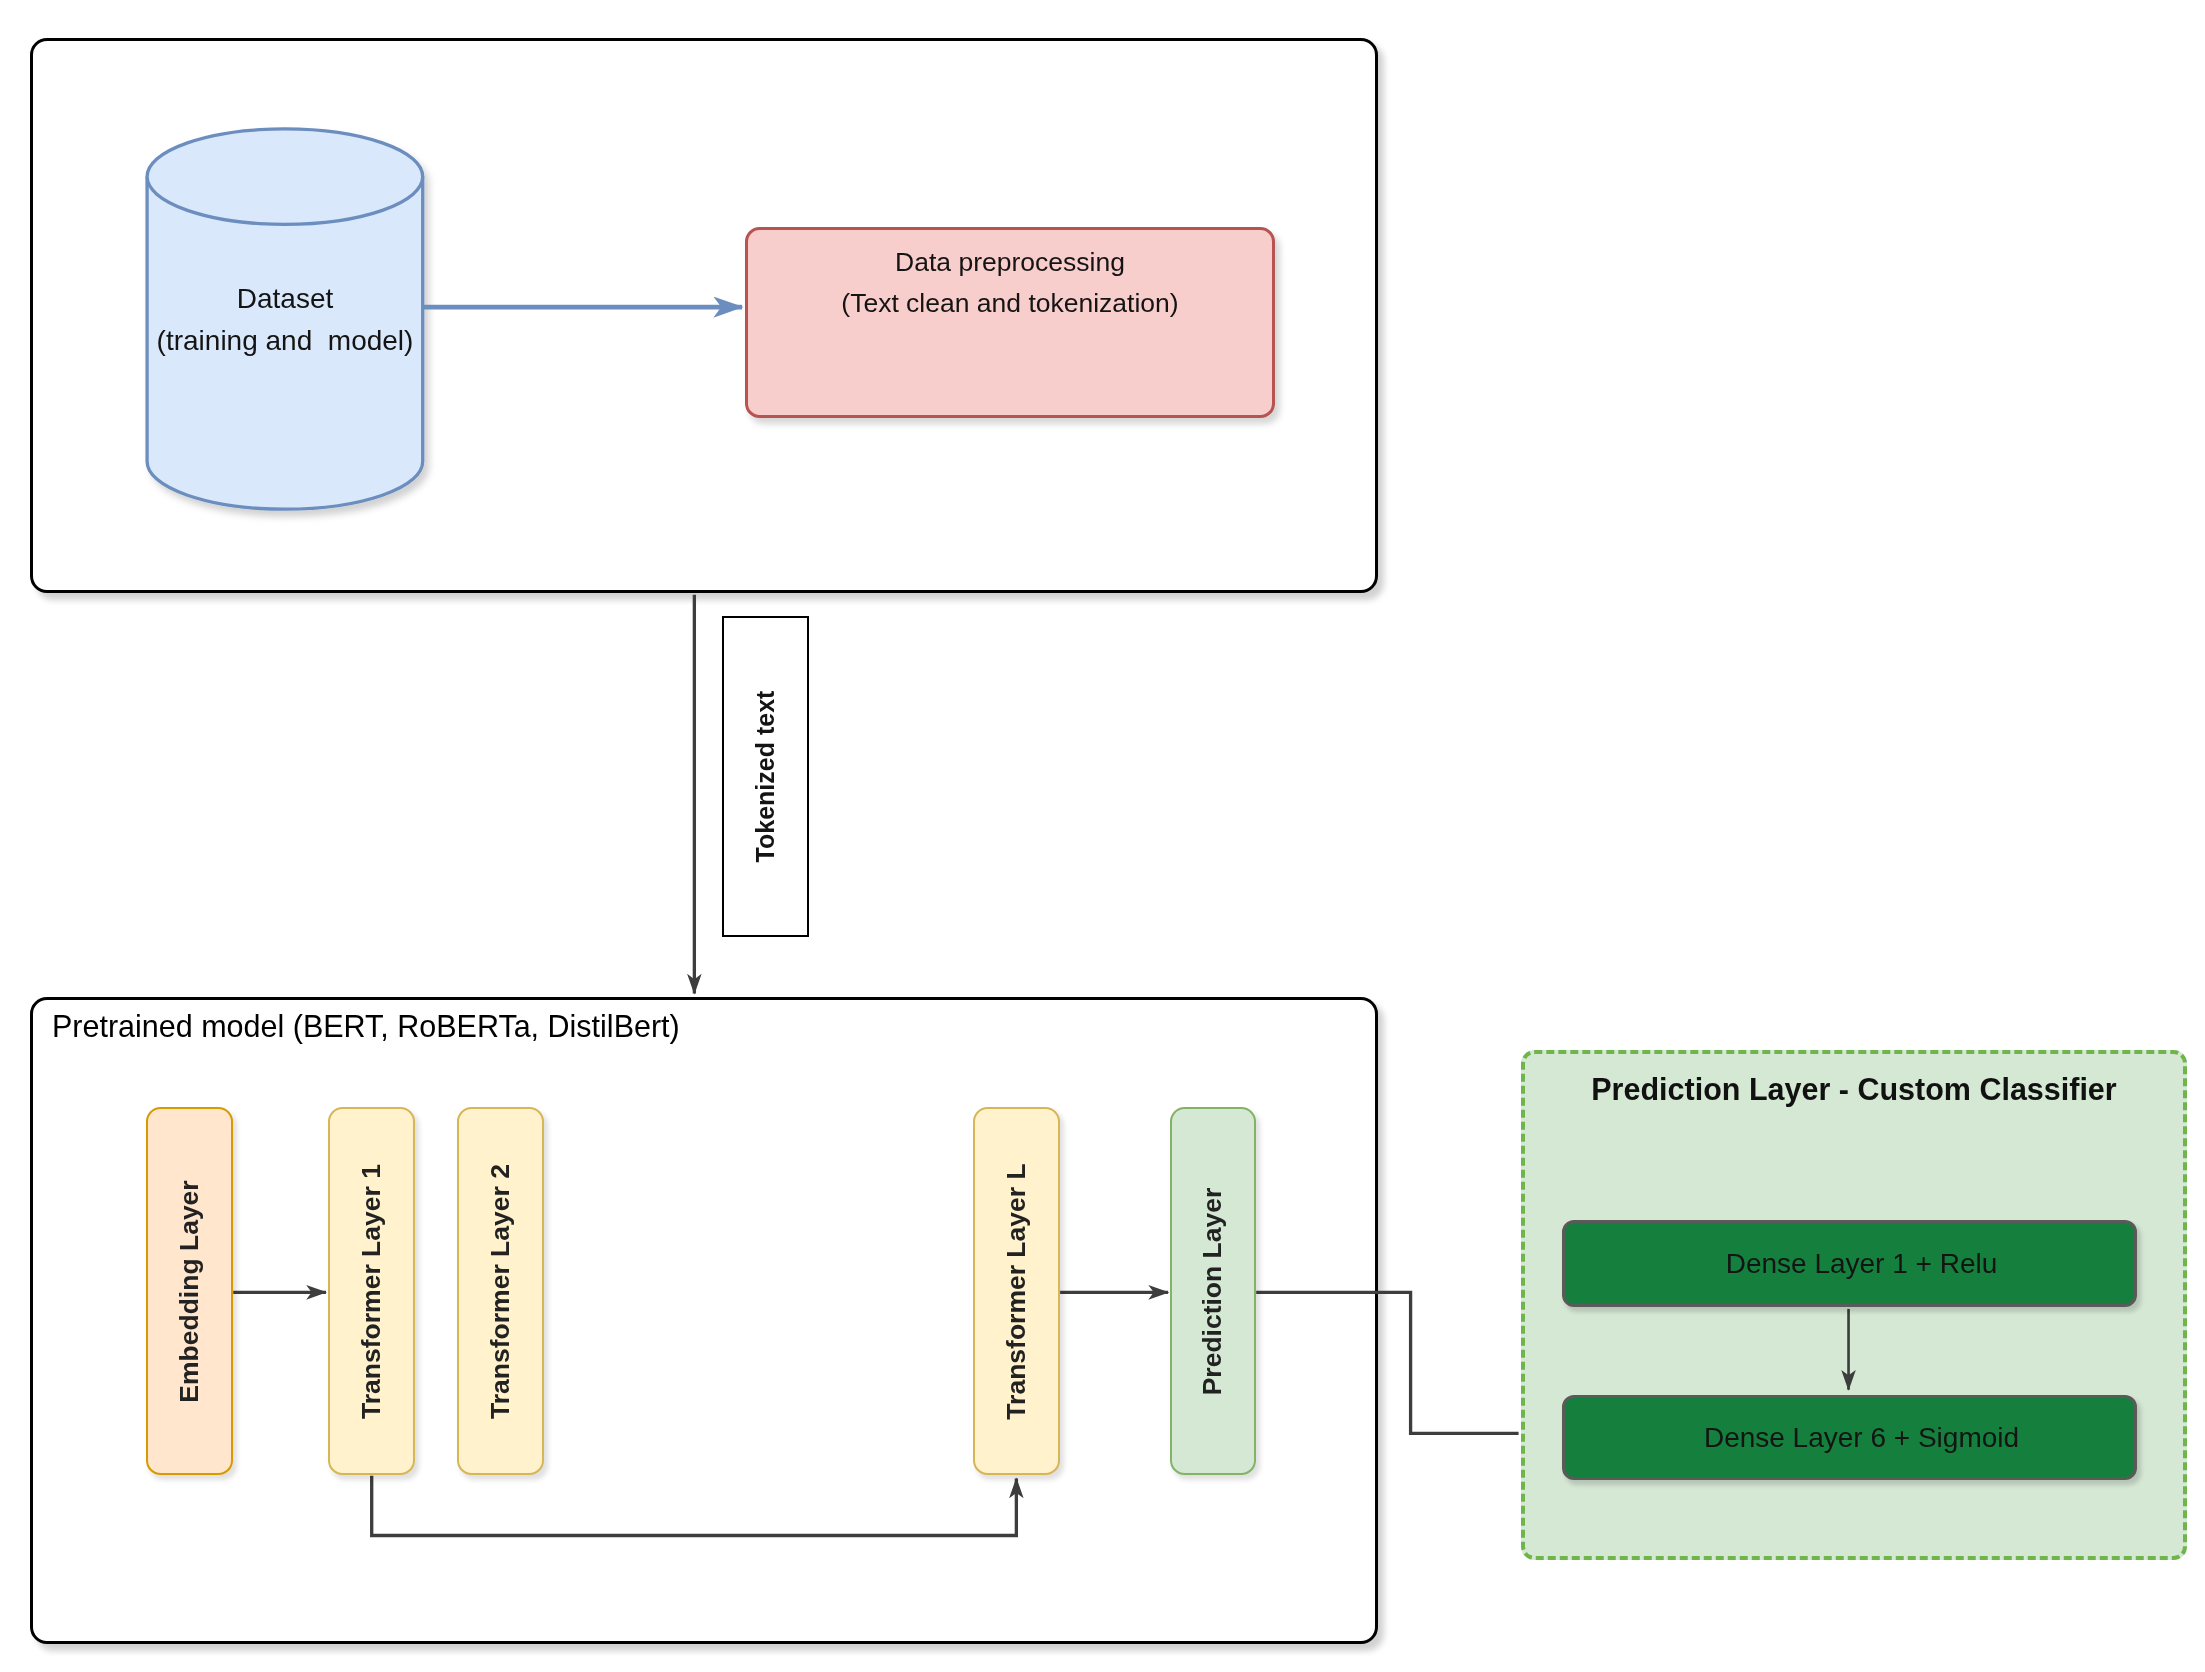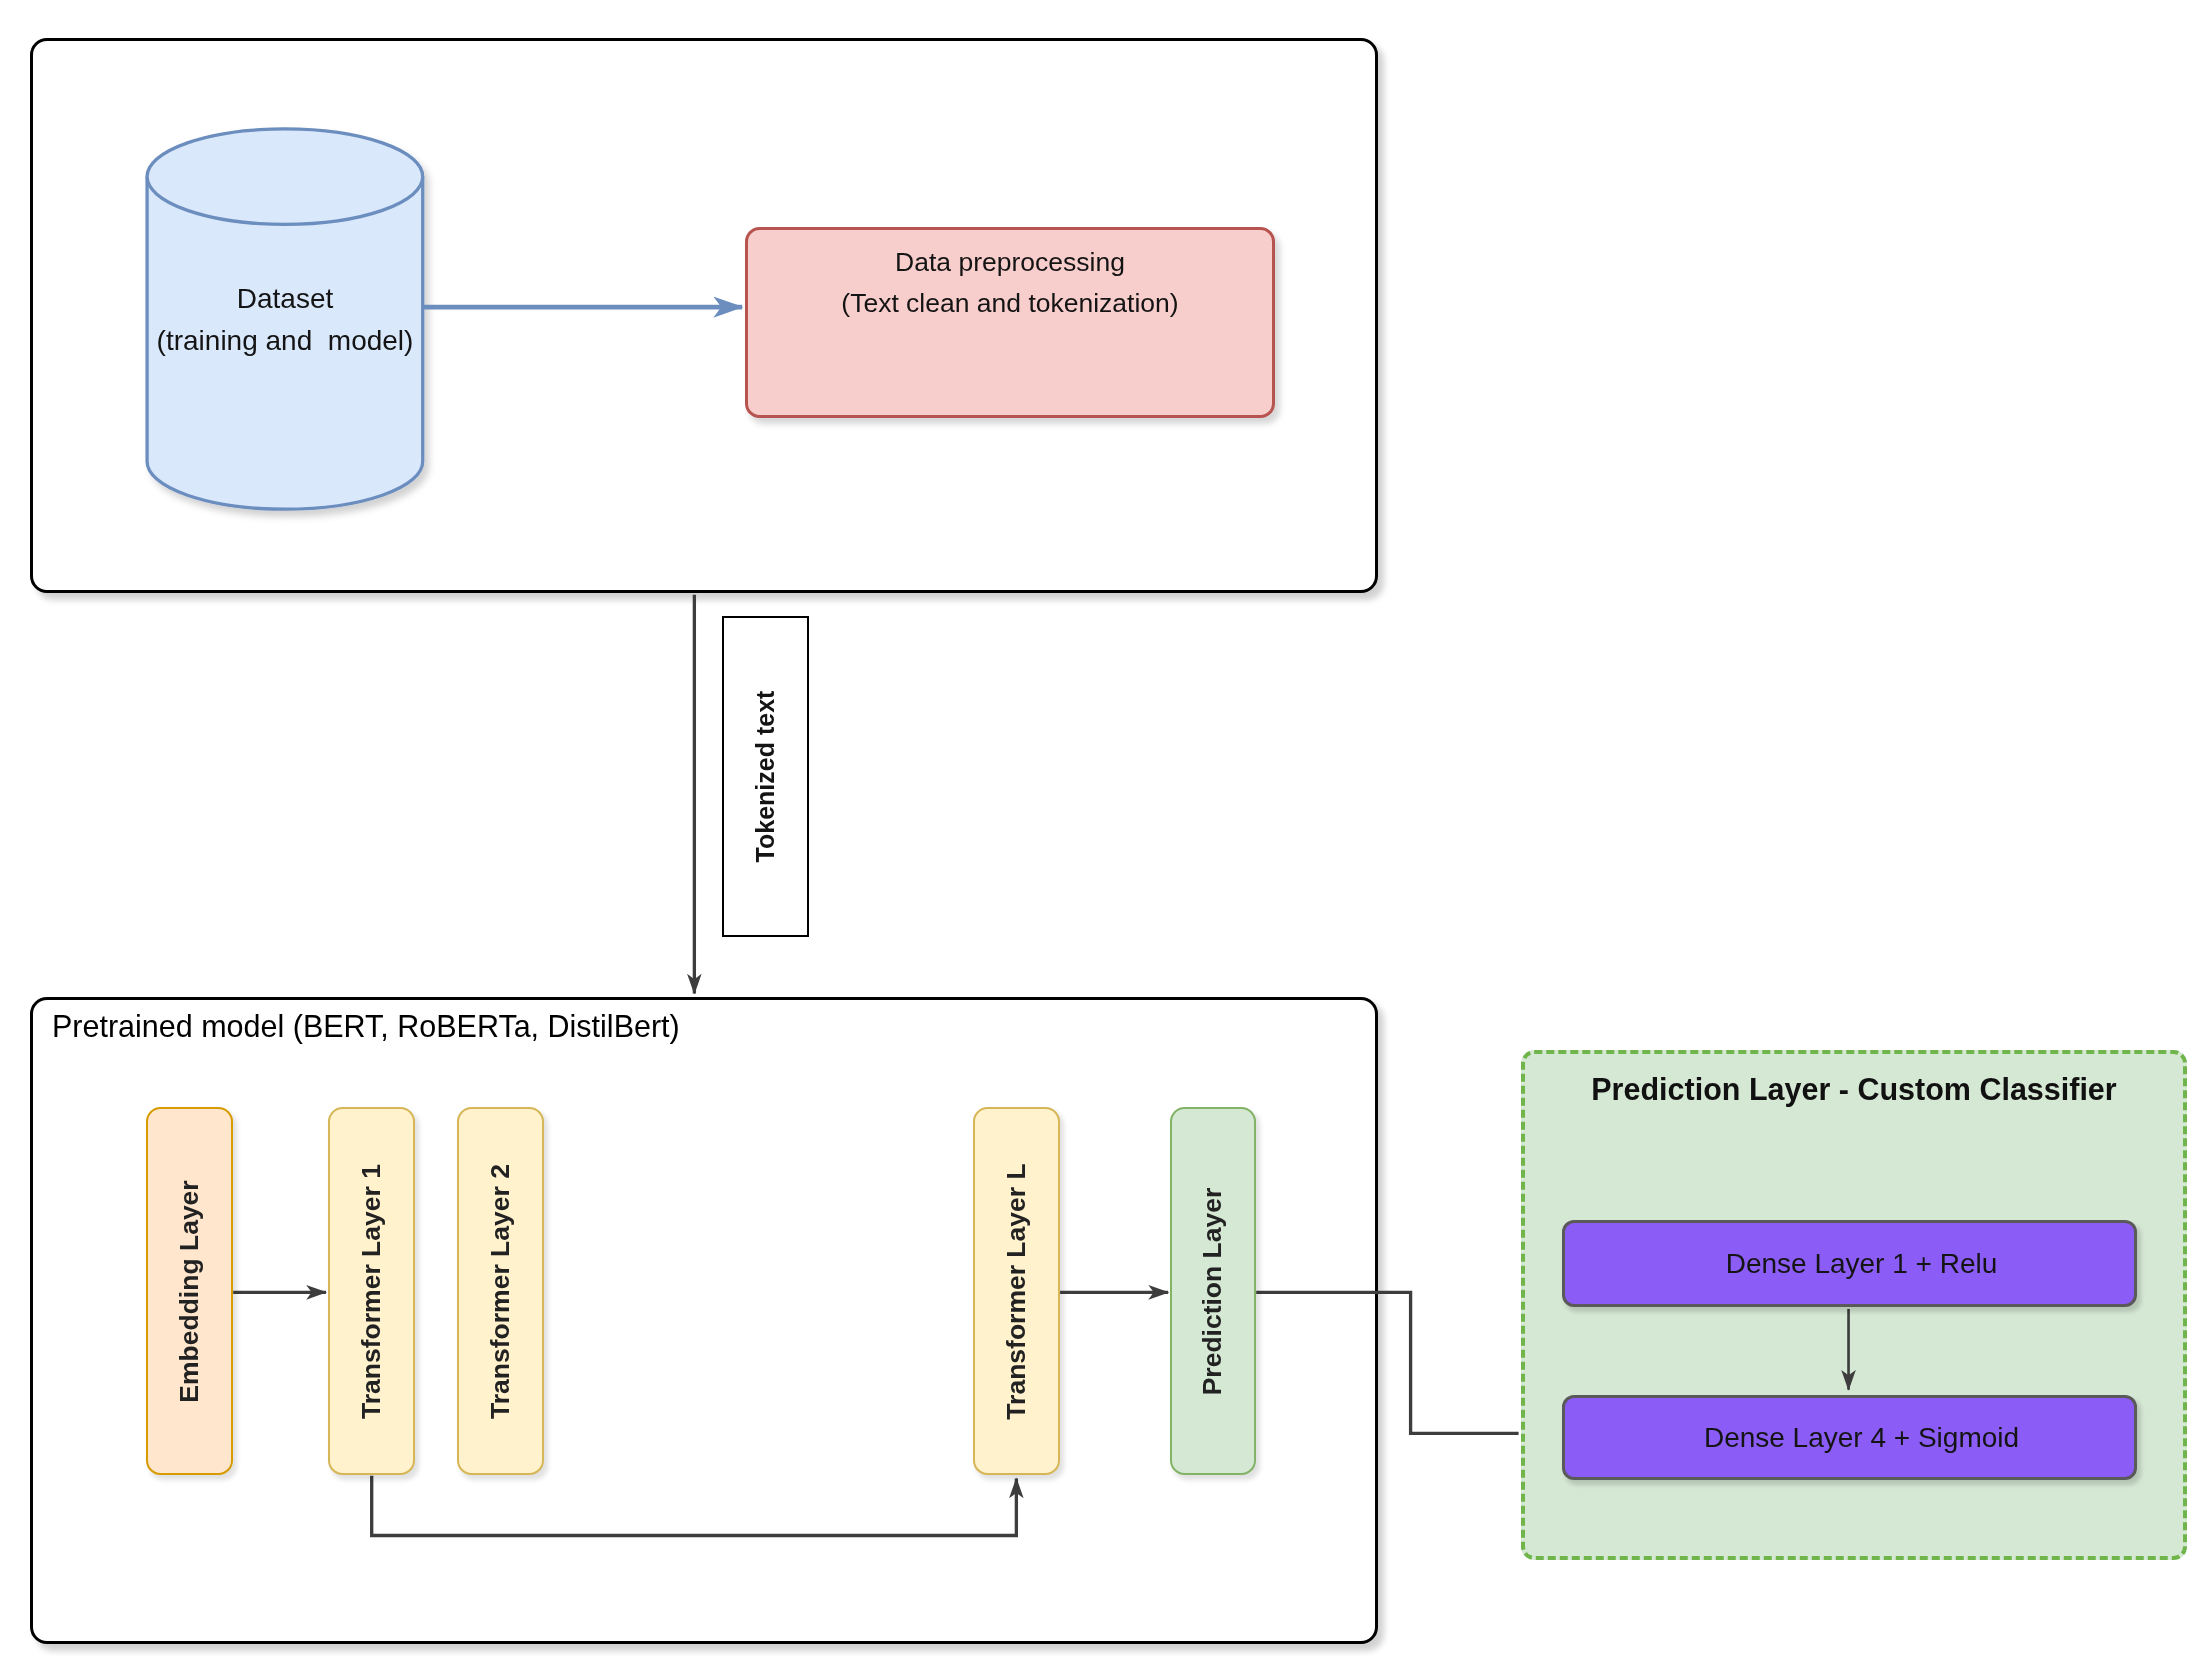--- a/index.html
+++ b/index.html
@@ -31,21 +31,21 @@
                   font-size:26.5px;font-weight:600;color:#222222;}
   .vlayer-orange{background:#ffe6cc;border-color:#d79b00;}
   .vlayer-yellow{background:#fff2cc;border-color:#d6b656;}
   .vlayer-green {background:#d5e8d4;border-color:#82b366;}
 
   .title-text{font-size:30.5px;font-weight:normal;color:#000000;white-space:nowrap;z-index:3;}
 
   .classifier-box{background:#d5e8d4;border:4px dashed #6fb54c;border-radius:13.3px;z-index:1;}
   .classifier-title{text-align:center;font-size:30.5px;font-weight:bold;color:#111111;z-index:3;}
 
-  .dense-box{background:#8b5cf6;border:3.3px solid #5a5a5a;border-radius:12px;
+  .dense-box{background:#15803d;border:3.3px solid #5a5a5a;border-radius:12px;
              box-shadow:3.3px 4.6px 4.6px rgba(0,0,0,0.15);font-size:28px;color:#141414;padding-left:24px;}
 
   .cyl-label{z-index:3;text-align:center;font-size:28px;line-height:42px;}
   .token-label{font-size:25px;font-weight:600;color:#141414;}
   .ws-pre{white-space:pre;}
 </style>
 </head>
 <body>
 
 <div id="canvas">
@@ -127,17 +127,17 @@
     <span class="vlabel">Prediction Layer</span>
   </div>
 
   <div class="abs classifier-title" style="left:1521px;top:1072px;width:666px;">Prediction Layer - Custom Classifier</div>
 
   <div class="abs shape dense-box" style="left:1562px;top:1220px;width:575px;height:87px;">
     <span>Dense Layer 1 + Relu</span>
   </div>
 
   <div class="abs shape dense-box" style="left:1562px;top:1395px;width:575px;height:85px;">
-    <span>Dense Layer 4 + Sigmoid</span>
+    <span>Dense Layer 6 + Sigmoid</span>
   </div>
 
 </div>
 
 
 </body></html>

